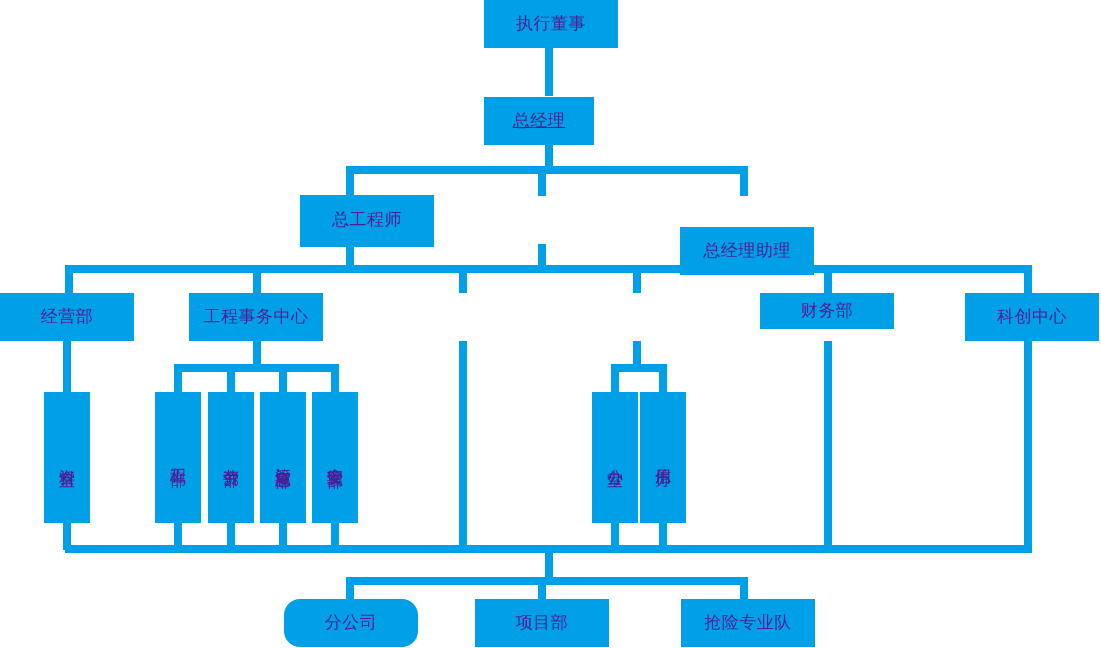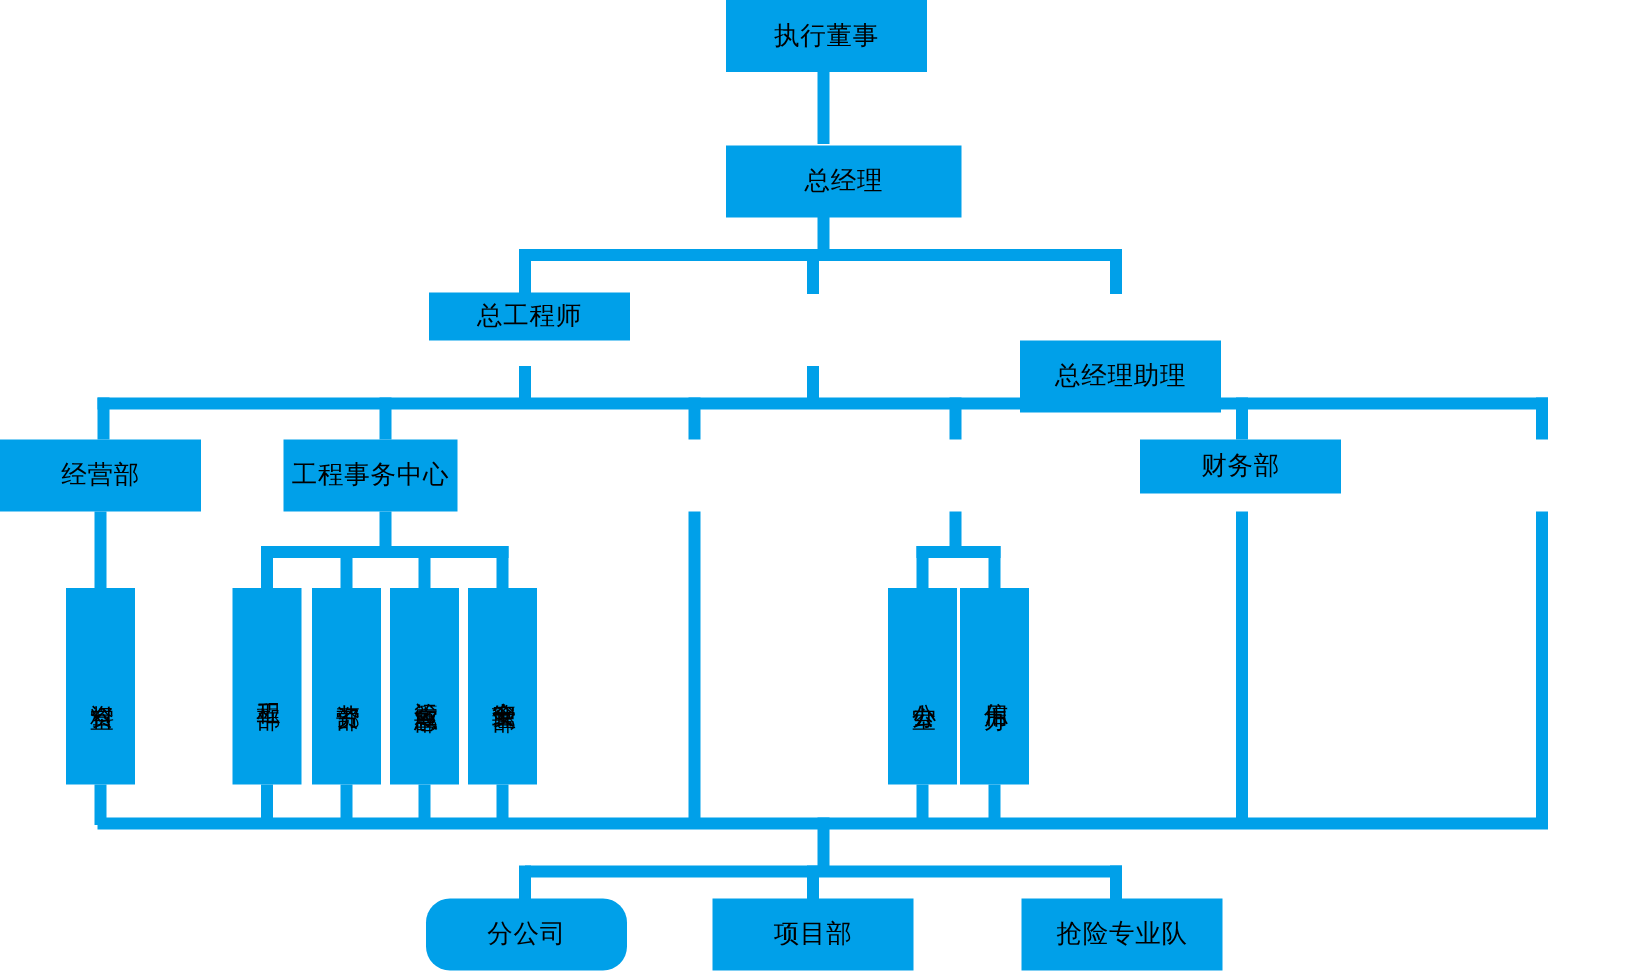--- a/index.html
+++ b/index.html
@@ -11,21 +11,21 @@
     position: relative;
     width: 1101px;
     height: 648px;
     background: #ffffff;
     font-family: "Liberation Sans", "DejaVu Sans", sans-serif;
     overflow: hidden;
   }
   .node {
     position: absolute;
     background: #00a0e9;
-    color: #000000;
+    color: #4c1d95;
     display: flex;
     align-items: center;
     justify-content: center;
     text-align: center;
     font-size: 17px;
     line-height: 1.25;
     letter-spacing: 0.5px;
     box-sizing: border-box;
     z-index: 2;
   }
@@ -96,35 +96,36 @@
   <div class="conn" style="left:65px; top:545px; width:967px; height:8px;"></div>
   <div class="conn" style="left:545px; top:545px; width:8px; height:36px;"></div>
 
   <div class="conn" style="left:350px; top:577px; width:398px; height:8px;"></div>
   <div class="conn" style="left:346px; top:577px; width:8px; height:26px;"></div>
   <div class="conn" style="left:538px; top:577px; width:8px; height:26px;"></div>
   <div class="conn" style="left:740px; top:577px; width:8px; height:26px;"></div>
 
   <div class="node" style="left:484px; top:0px; width:134px; height:48px;">执行董事</div>
 
-  <div class="node" style="left:484px; top:97px; width:157px; height:48px;">总经理</div>
+  <div class="node" style="left:484px; top:97px; width:110px; height:48px;text-decoration:underline;">总经理</div>
 
-  <div class="node" style="left:286px; top:195px; width:134px; height:32px;">总工程师</div>
+  <div class="node" style="left:300px; top:195px; width:134px; height:52px;font-family:Liberation Mono, monospace;">总工程师</div>
 
 
   <div class="node" style="left:680px; top:195px; width:134px; height:48px;margin-top:32px;">总经理助理</div>
 
   <div class="node" style="left:0px; top:293px; width:134px; height:48px;">经营部</div>
 
-  <div class="node" style="left:189px; top:293px; width:116px; height:48px;">工程事务中心</div>
+  <div class="node" style="left:189px; top:293px; width:134px; height:48px;">工程事务中心</div>
 
 
 
   <div class="node" style="left:760px; top:293px; width:134px; height:36px;">财务部</div>
 
+  <div class="node" style="left:965px; top:293px; width:134px; height:48px;">科创中心</div>
 
   <div class="node vert" style="left:44px; top:392px; width:46px; height:131px;">资料室</div>
 
   <div class="node vert" style="left:155px; top:392px; width:46px; height:131px;">工程部</div>
 
   <div class="node vert" style="left:208px; top:392px; width:46px; height:131px;">劳资部</div>
 
   <div class="node vert" style="left:260px; top:392px; width:46px; height:131px;">运管应急部</div>
 
   <div class="node vert" style="left:312px; top:392px; width:46px; height:131px;">安全管理部</div>

